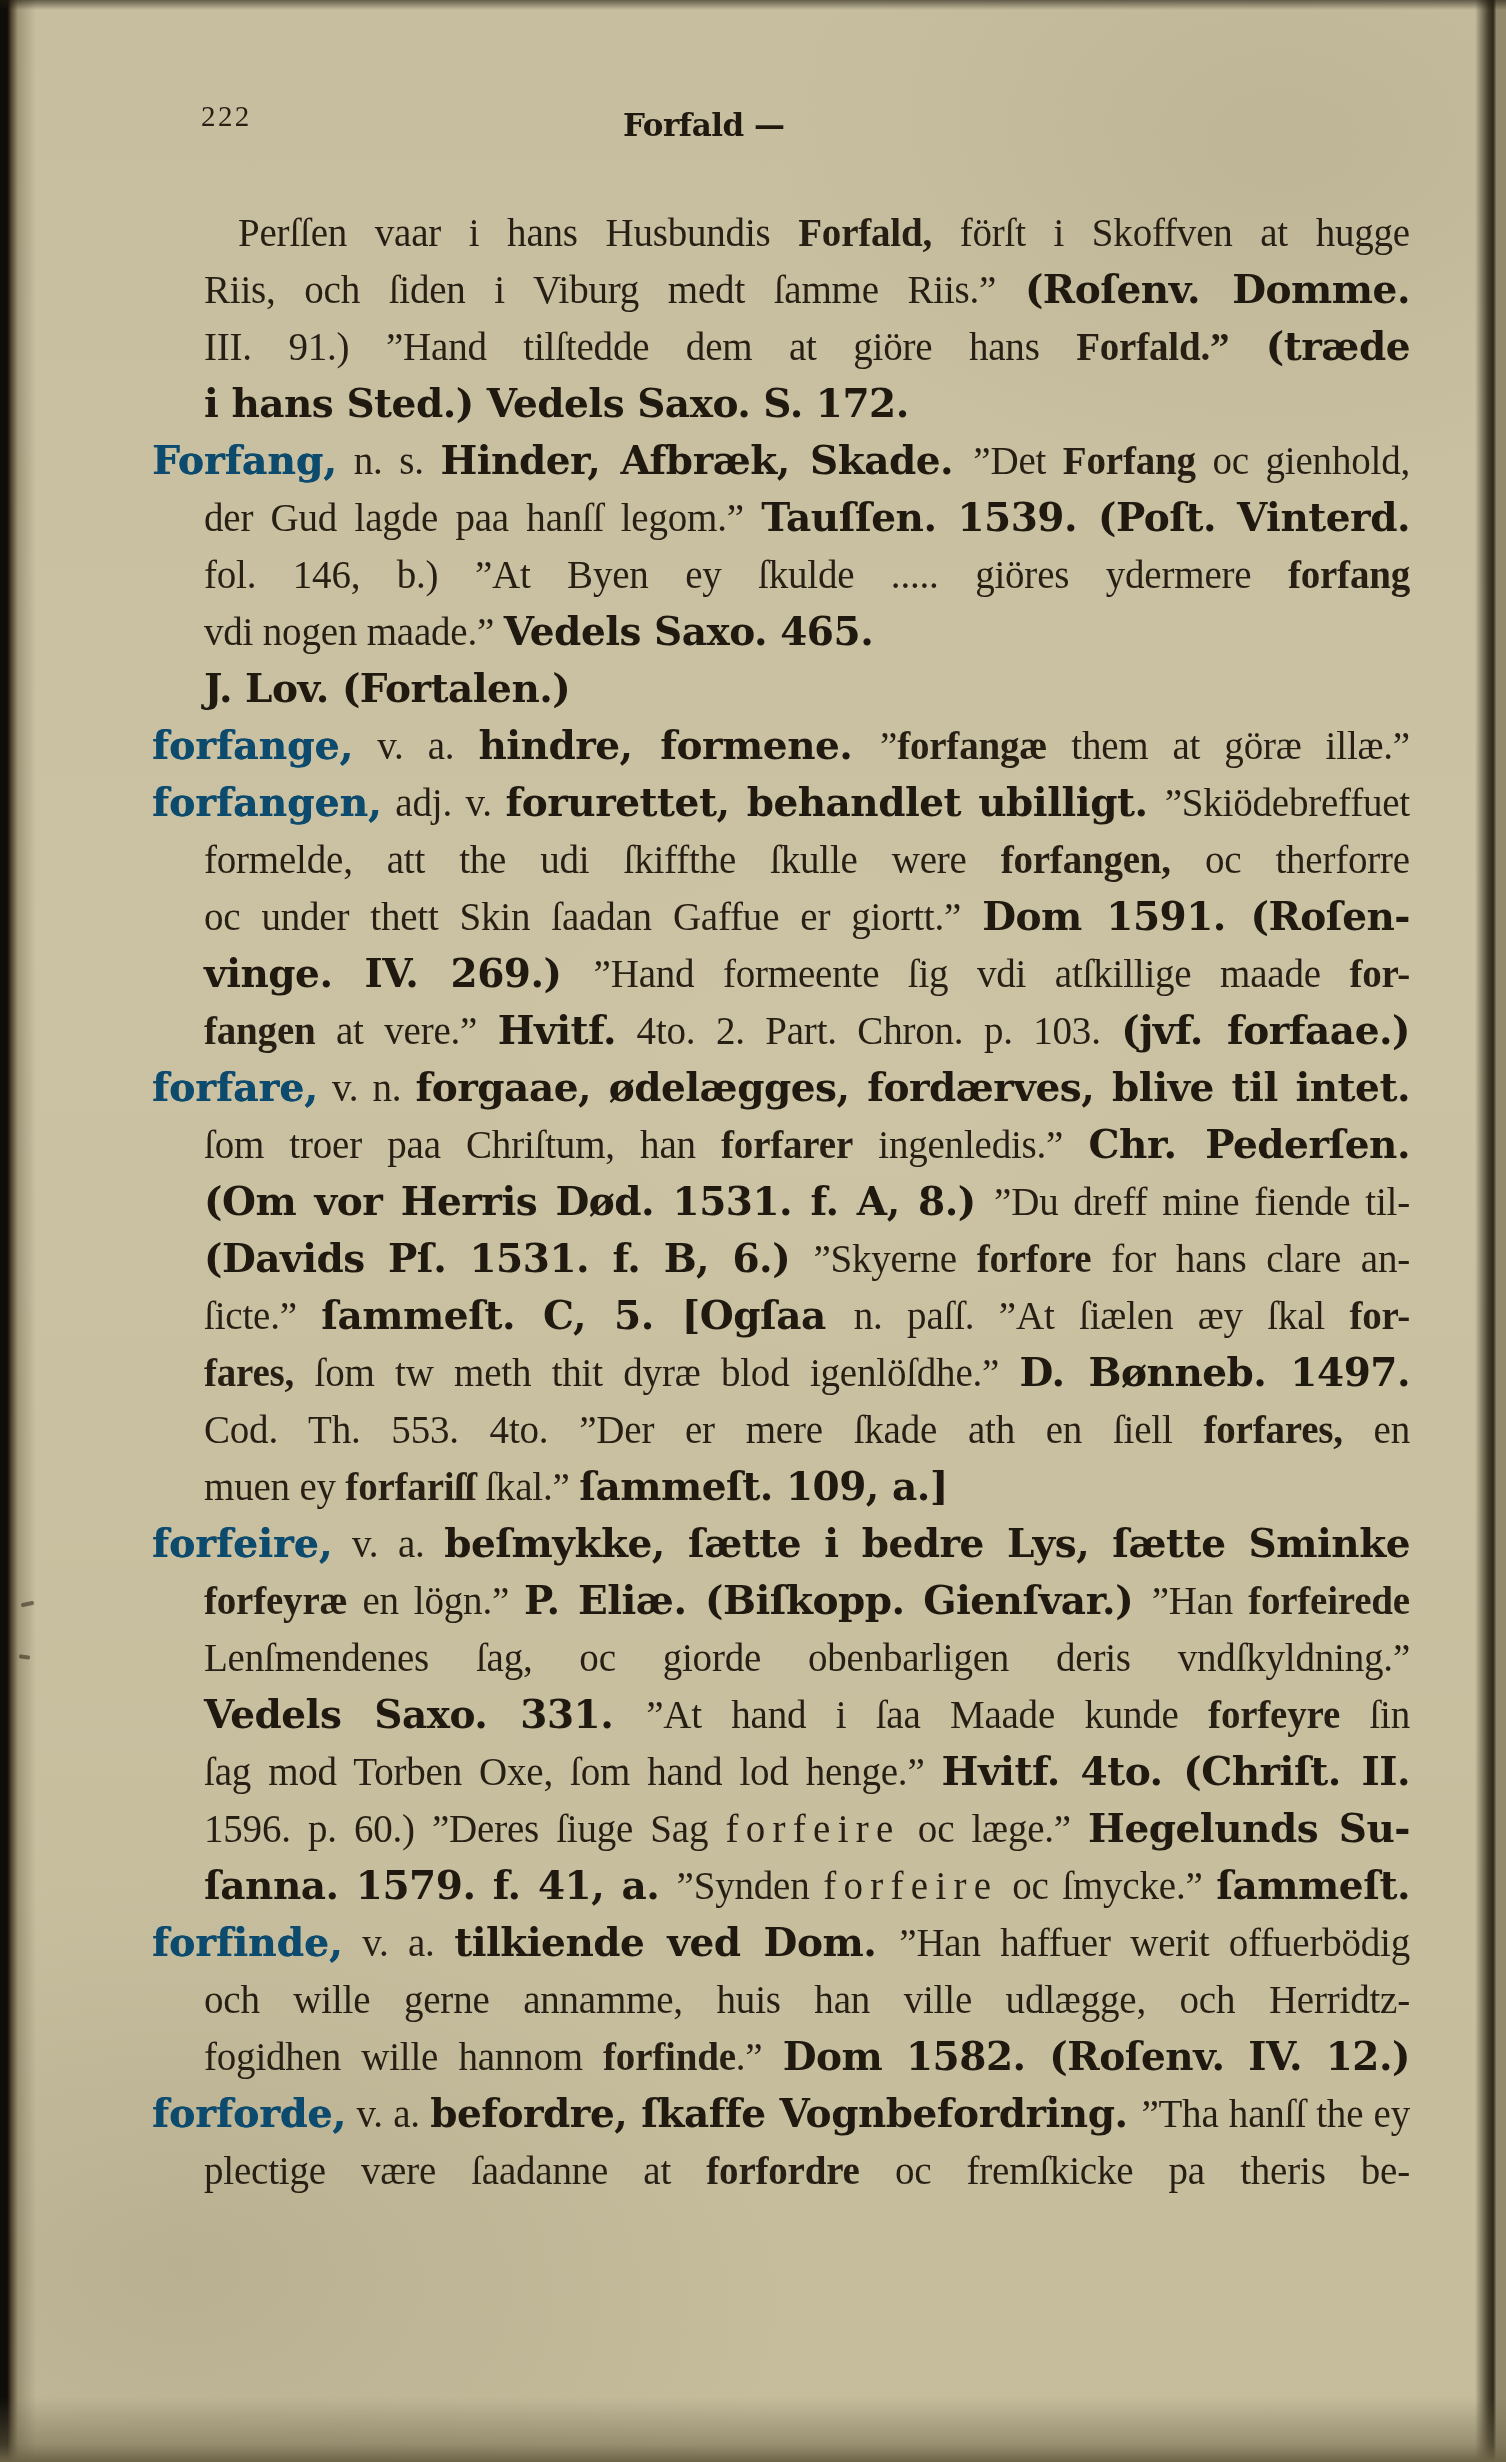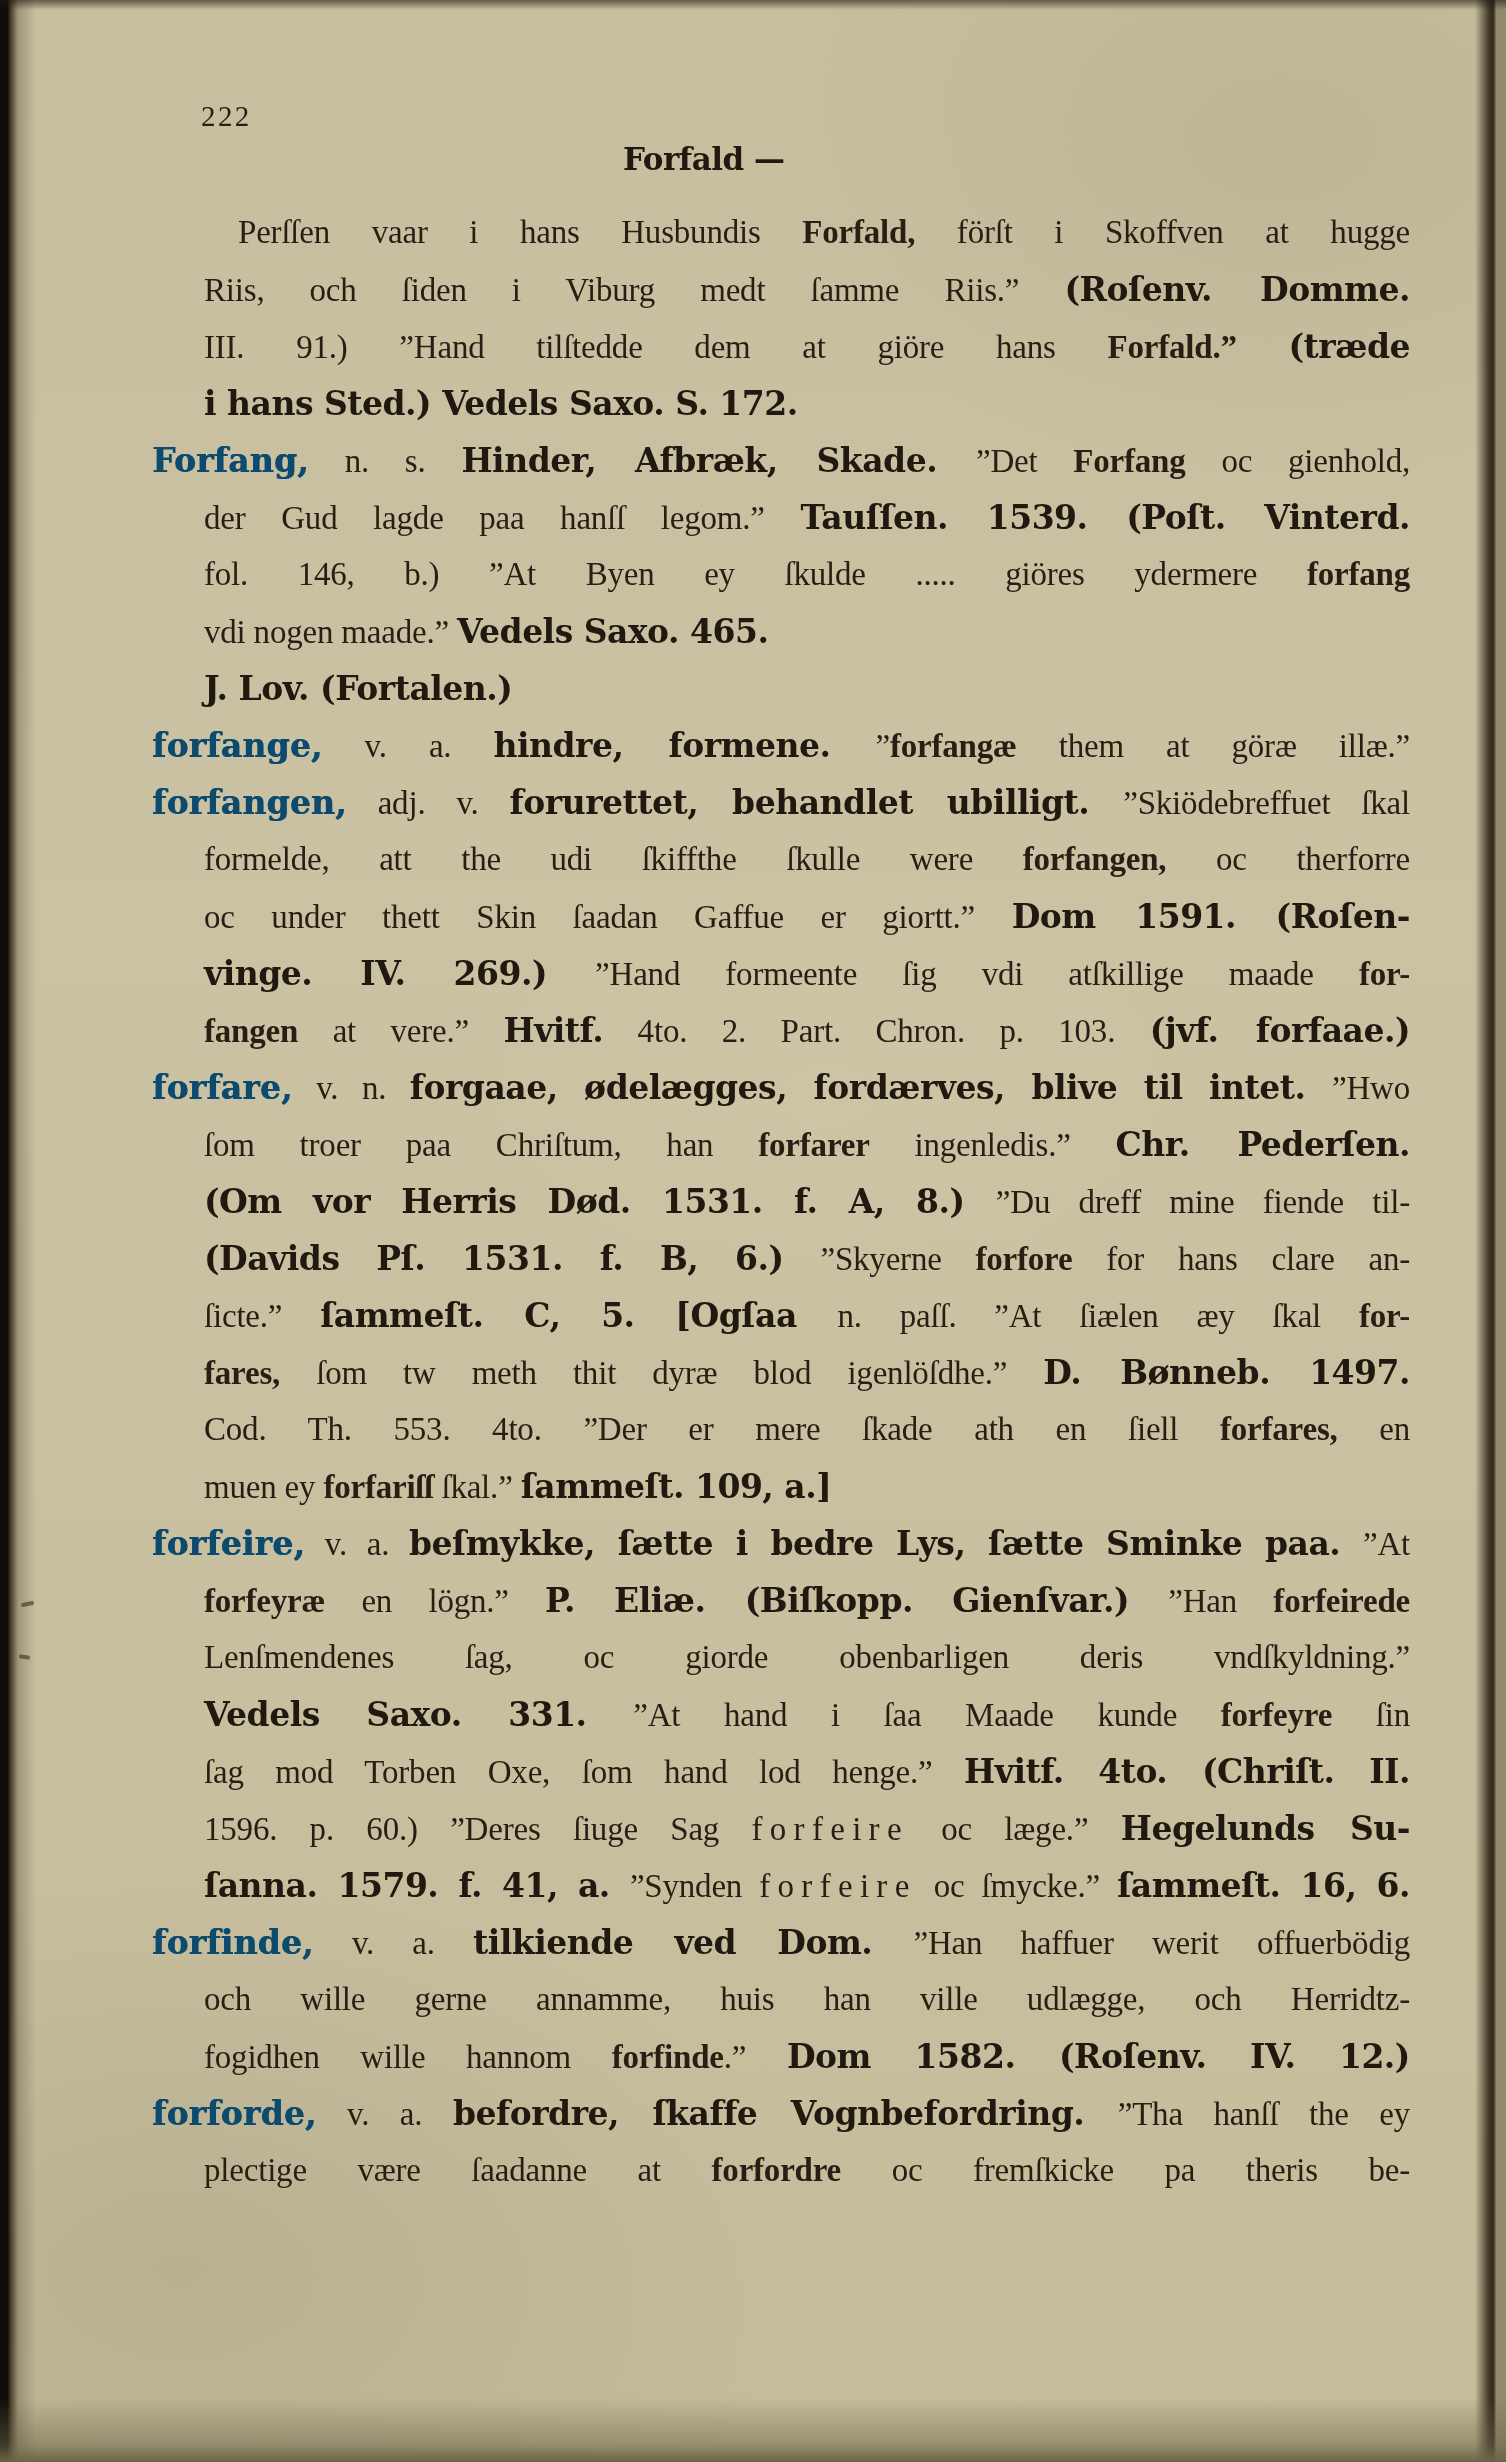--- a/index.html
+++ b/index.html
@@ -30,31 +30,31 @@
   .mark { position:absolute; z-index:7; background:rgba(45,37,22,0.55); border-radius:1.6px; }
   .mark1 { left:21px; top:1602px; width:13px; height:4px; transform:rotate(-12deg); }
   .mark2 { left:19.4px; top:1655px; width:11.3px; height:4px; transform:rotate(8deg); }
 
   
   .pagenum { position:absolute; left:201px; top:100px; font-size:29px; letter-spacing:2.4px; z-index:2; }
   .runhead { position:absolute; left:623px; top:107px; font-size:31px; z-index:2; }
 
   
   .textblock { position:absolute; left:152px; top:204px; width:1258px; z-index:2; }
-  .line { font-size:33px; line-height:57px; height:57px; overflow:hidden;
+  .line { font-size:39px; line-height:57px; height:57px; overflow:hidden;
           text-align:justify; text-align-last:justify; letter-spacing:-0.2px; white-space:normal; }
   .line.endpara { text-align-last:left; }
   .ind-h { padding-left:0; }
   .ind-c { padding-left:52px; }
   .ind-f { padding-left:86px; }
 
   
   .ant   { font-family:"Liberation Serif", serif; }
   .antb  { font-family:"Liberation Serif", serif; font-weight:bold; }
-  .frak  { font-family:"DejaVu Serif", serif; font-weight:bold; letter-spacing:-0.5px; color:#1f1910;margin-top:34px; }
+  .frak  { font-family:"DejaVu Serif", serif; font-weight:bold; letter-spacing:-0.5px; color:#1f1910; }
   .frakb { font-family:"DejaVu Serif", serif; font-weight:bold; letter-spacing:0.2px; color:#0c4a6e;
            text-shadow:0.6px 0 0 currentColor; }
   .sp    { font-family:"Liberation Serif", serif; letter-spacing:7.3px; }
 </style>
 </head>
 <body>
 
 <div class="edge-left"></div>
 <div class="edge-right"></div>
 <div class="edge-top"></div>

